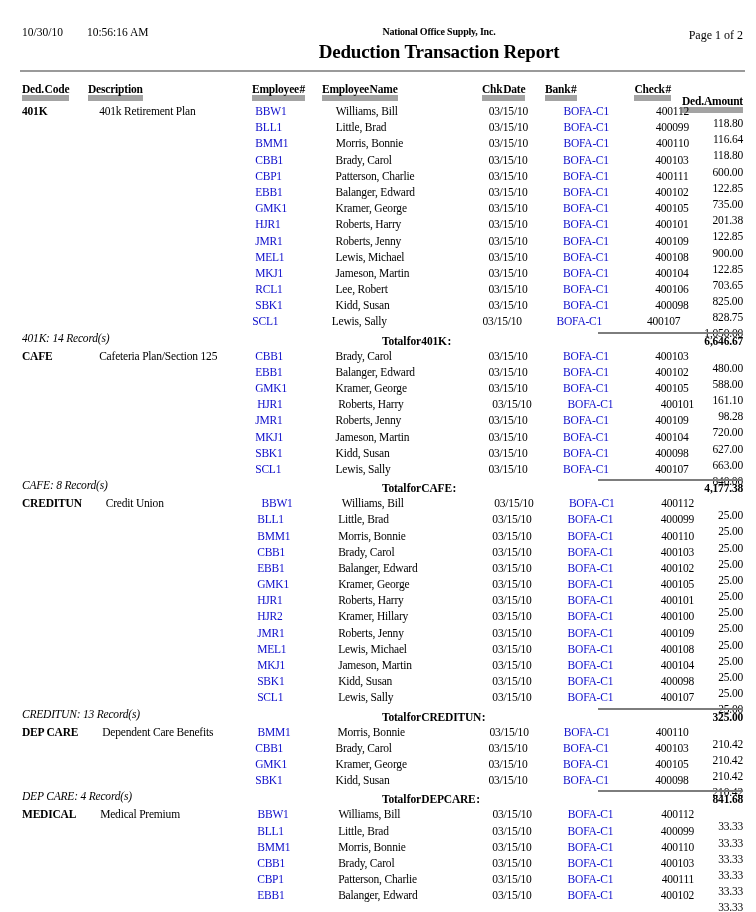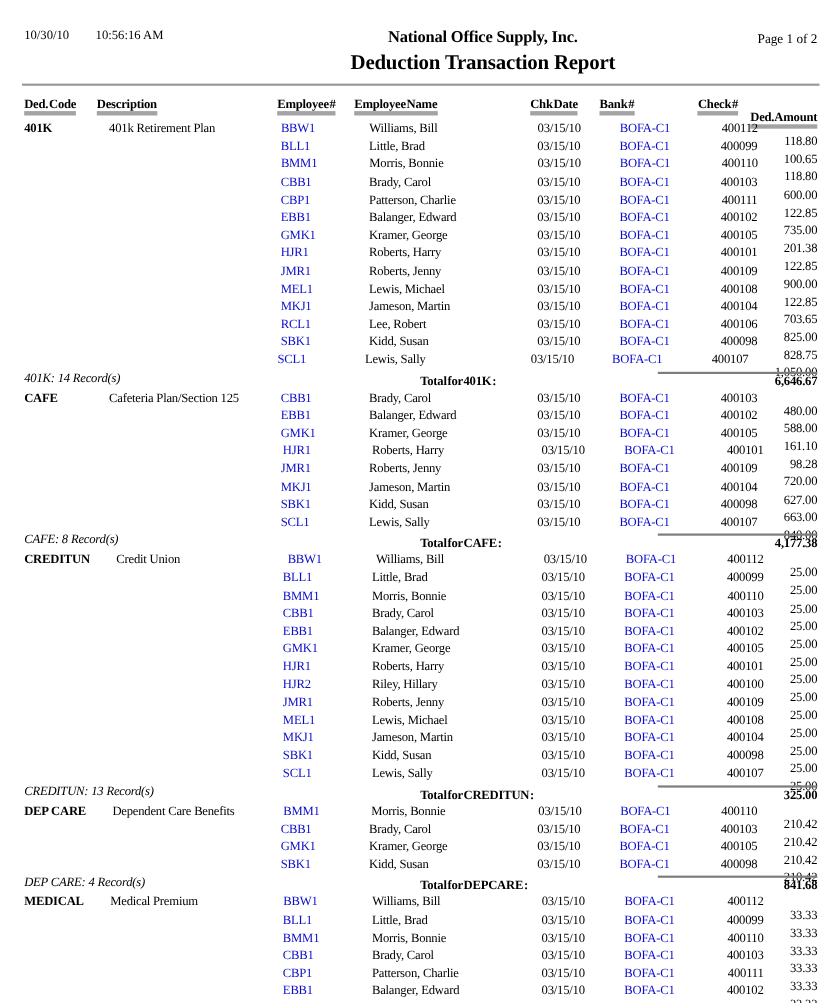--- a/index.html
+++ b/index.html
@@ -7,36 +7,36 @@
     position:relative;width:756px;height:912px;overflow:hidden;background:#fff;
     font-family:"Liberation Serif", serif;color:#000;
   }
   
   .hdr{display:flex;padding:26px 13px 0 22px;align-items:flex-start;}
   .hdr-left{width:218px;}
   .hl1{font-size:11.5px;white-space:nowrap;}
   .hl1 .time{margin-left:24px;}
   .hl2{font-size:12px;margin-top:4px;white-space:nowrap;}
   .hdr-center{flex:1;text-align:center;}
-  .company{font-size:15px;font-weight:bold;letter-spacing:-0.2px;}
+  .company{font-size:10px;font-weight:bold;letter-spacing:-0.2px;}
   .report-title{font-size:19px;font-weight:bold;margin-top:4px;letter-spacing:-0.2px;}
   .hdr-right{width:105px;text-align:right;font-size:12px;padding-top:2px;white-space:nowrap;}
   .rule{margin:7px 11px 0 20px;border-top:2px solid #9a9a9a;height:0;}
   
   .row{display:flex;padding:0 13px 0 22px;}
   .c0{width:66px;}
   .c1{width:164px;}
   .c2{width:70px;}
   .c3{width:160px;}
   .c4{width:63px;}
   .c5{width:60px;}
   .c6{width:66px;text-align:right;}
   .c7{flex:1;text-align:right;margin-top:12px;}
   .colhdr{font-weight:bold;font-size:11.5px;margin-top:10px;height:17px;line-height:15px;}
-  .hcell span{border-bottom:4px solid #a3a3a3;word-spacing:-2px;letter-spacing:-0.2px;}
+  .hcell span{border-bottom:6px solid #a3a3a3;word-spacing:-2px;letter-spacing:-0.2px;}
   #body{margin-top:4px;}
   .drow{height:16.2px;line-height:16.2px;font-size:11.5px;white-space:nowrap;letter-spacing:-0.2px;gap:24px;}
   .drow .c0{font-weight:bold;}
   .lnk{cursor:pointer;}
   
   .srow{position:relative;display:flex;height:18px;padding:0 13px 0 22px;font-size:11.5px;}
   .overline{position:absolute;top:2px;left:598px;right:13px;border-top:2px solid #7d7d7d;height:0;}
   .records{width:360px;font-style:italic;padding-top:2px;white-space:nowrap;letter-spacing:-0.2px;}
   .stotal-label{flex:1;text-align:left;font-weight:bold;padding-top:5px;word-spacing:-2px;letter-spacing:-0.2px;white-space:nowrap;}
   .stotal-amt{width:111px;text-align:right;font-weight:bold;padding-top:5px;letter-spacing:-0.2px;}
@@ -80,21 +80,21 @@
         <div class="c7">118.80</div>
       </div>
       <div class="row drow">
         <div class="c0"></div>
         <div class="c1"></div>
         <div class="c2 lnk" style="color: rgb(13, 13, 203);">BLL1</div>
         <div class="c3">Little, Brad</div>
         <div class="c4">03/15/10</div>
         <div class="c5 lnk" style="color: rgb(13, 13, 203);">BOFA-C1</div>
         <div class="c6">400099</div>
-        <div class="c7">100.65</div>
+        <div class="c7">116.64</div>
       </div>
       <div class="row drow">
         <div class="c0"></div>
         <div class="c1"></div>
         <div class="c2 lnk" style="color: rgb(13, 13, 203);">BMM1</div>
         <div class="c3">Morris, Bonnie</div>
         <div class="c4">03/15/10</div>
         <div class="c5 lnk" style="color: rgb(13, 13, 203);">BOFA-C1</div>
         <div class="c6">400110</div>
         <div class="c7">118.80</div>
@@ -368,21 +368,21 @@
         <div class="c3">Roberts, Harry</div>
         <div class="c4">03/15/10</div>
         <div class="c5 lnk" style="color: rgb(13, 13, 203);">BOFA-C1</div>
         <div class="c6">400101</div>
         <div class="c7">25.00</div>
       </div>
       <div class="row drow">
         <div class="c0"></div>
         <div class="c1"></div>
         <div class="c2 lnk" style="color: rgb(13, 13, 203);">HJR2</div>
-        <div class="c3">Riley, Hillary</div>
+        <div class="c3">Kramer, Hillary</div>
         <div class="c4">03/15/10</div>
         <div class="c5 lnk" style="color: rgb(13, 13, 203);">BOFA-C1</div>
         <div class="c6">400100</div>
         <div class="c7">25.00</div>
       </div>
       <div class="row drow">
         <div class="c0"></div>
         <div class="c1"></div>
         <div class="c2 lnk" style="color: rgb(13, 13, 203);">JMR1</div>
         <div class="c3">Roberts, Jenny</div>

